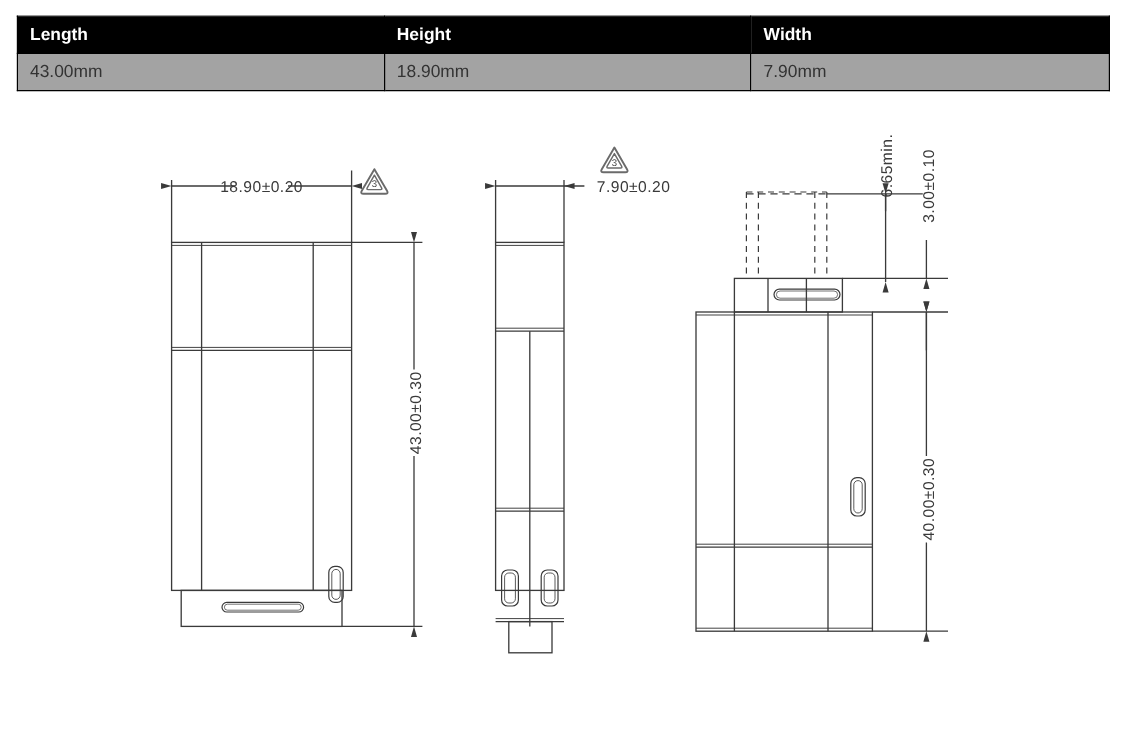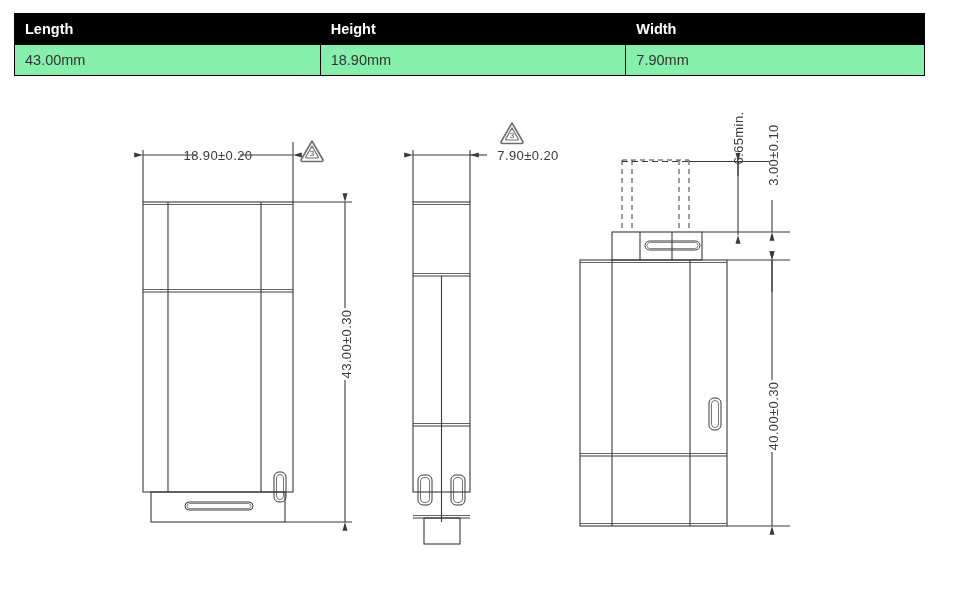--- a/index.html
+++ b/index.html
@@ -32,21 +32,21 @@
     border: 1px solid #000000;
   }
   #spec-table thead th {
     background: #000000;
     color: #ffffff;
     font-weight: bold;
     height: 22px;
     border-color: #000000;
   }
   #spec-table tbody td {
-    background: #86efac;
+    background: #a3a3a3;
     color: #333333;
     font-weight: normal;
     height: 22px;
     border-color: #000000;
   }
 
   
   #drawing-canvas {
     position: absolute;
     left: 0;

